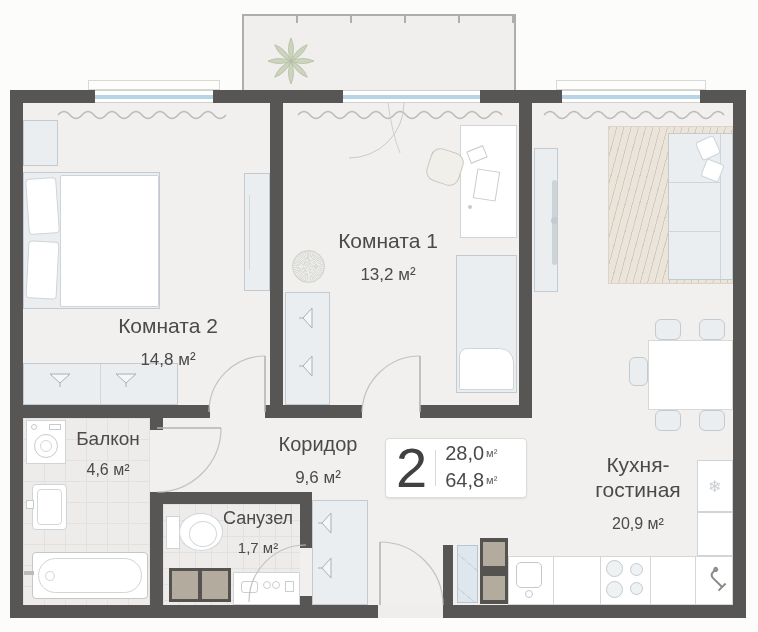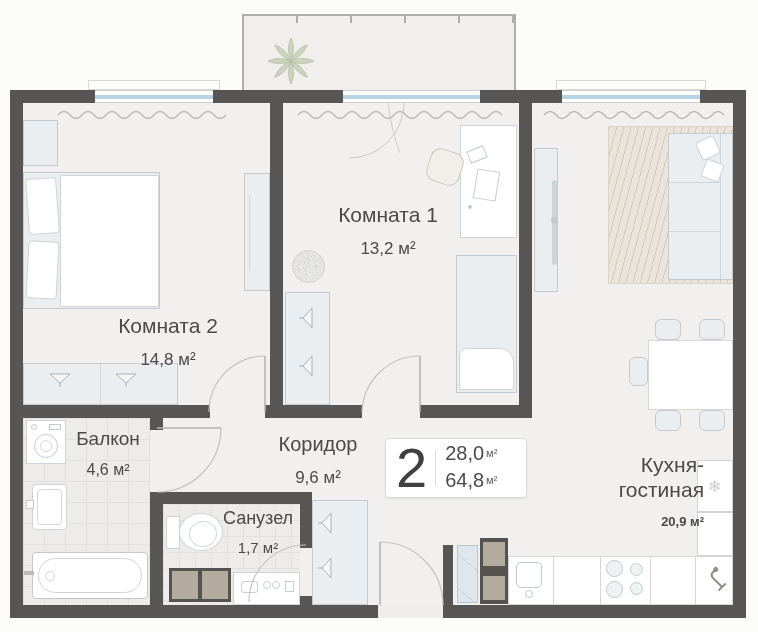--- a/index.html
+++ b/index.html
@@ -259,43 +259,43 @@
       <path d="M362 412 A58 58 0 0 1 420 356" stroke="#c2c2be" stroke-width="1.2"></path>
       <path d="M420 412 L420 356" stroke="#b5b5b1" stroke-width="1.6"></path>
       <path d="M157 492 A64 64 0 0 0 221 428" stroke="#c2c2be" stroke-width="1.2"></path>
       <path d="M157 428 L221 428" stroke="#b5b5b1" stroke-width="1.6"></path>
       <path d="M306 545 A57 57 0 0 0 249 602" stroke="#c2c2be" stroke-width="1.2"></path>
       <path d="M380 542 A63 63 0 0 1 443 605" stroke="#c2c2be" stroke-width="1.2"></path>
       <path d="M380 605 L380 542" stroke="#b5b5b1" stroke-width="1.6"></path>
     </g>
   </svg>
 
-  <div class="lbl" style="left:288px;top:202px;width:200px;">
+  <div class="lbl" style="left:288px;top:228px;width:200px;">
     <span class="nm">Комната 1</span>
     <span class="ar">13,2 м²</span>
   </div>
   <div class="lbl" style="left:68px;top:313px;width:200px;">
     <span class="nm">Комната 2</span>
     <span class="ar">14,8 м²</span>
   </div>
   <div class="lbl sm" style="left:60px;top:428px;width:96px;">
     <span class="nm" style="font-size:19px;">Балкон</span>
     <span class="ar" style="font-size:16px;">4,6 м²</span>
   </div>
   <div class="lbl" style="left:268px;top:432px;width:100px;">
     <span class="nm" style="font-size:20px;">Коридор</span>
     <span class="ar">9,6 м²</span>
   </div>
   <div class="lbl sm" style="left:210px;top:508px;width:96px;">
     <span class="nm">Санузел</span>
     <span class="ar">1,7 м²</span>
   </div>
-  <div class="lbl" style="left:572px;top:452px;width:132px;text-align:right;">
+  <div class="lbl" style="left:572px;top:452px;width:132px;">
     <span class="nm">Кухня-гостиная</span>
-    <span class="ar" style="font-size:13px;font-weight:bold;">20,9 м²</span>
+    <span class="ar" style="font-size:16px;">20,9 м²</span>
   </div>
 
   <div class="plate">
     <span class="big">2</span>
     <span class="vdiv"></span>
     <span class="col">
       <span class="row">
         <span class="val">28,0</span>
         <span class="u">м²</span>
       </span>

